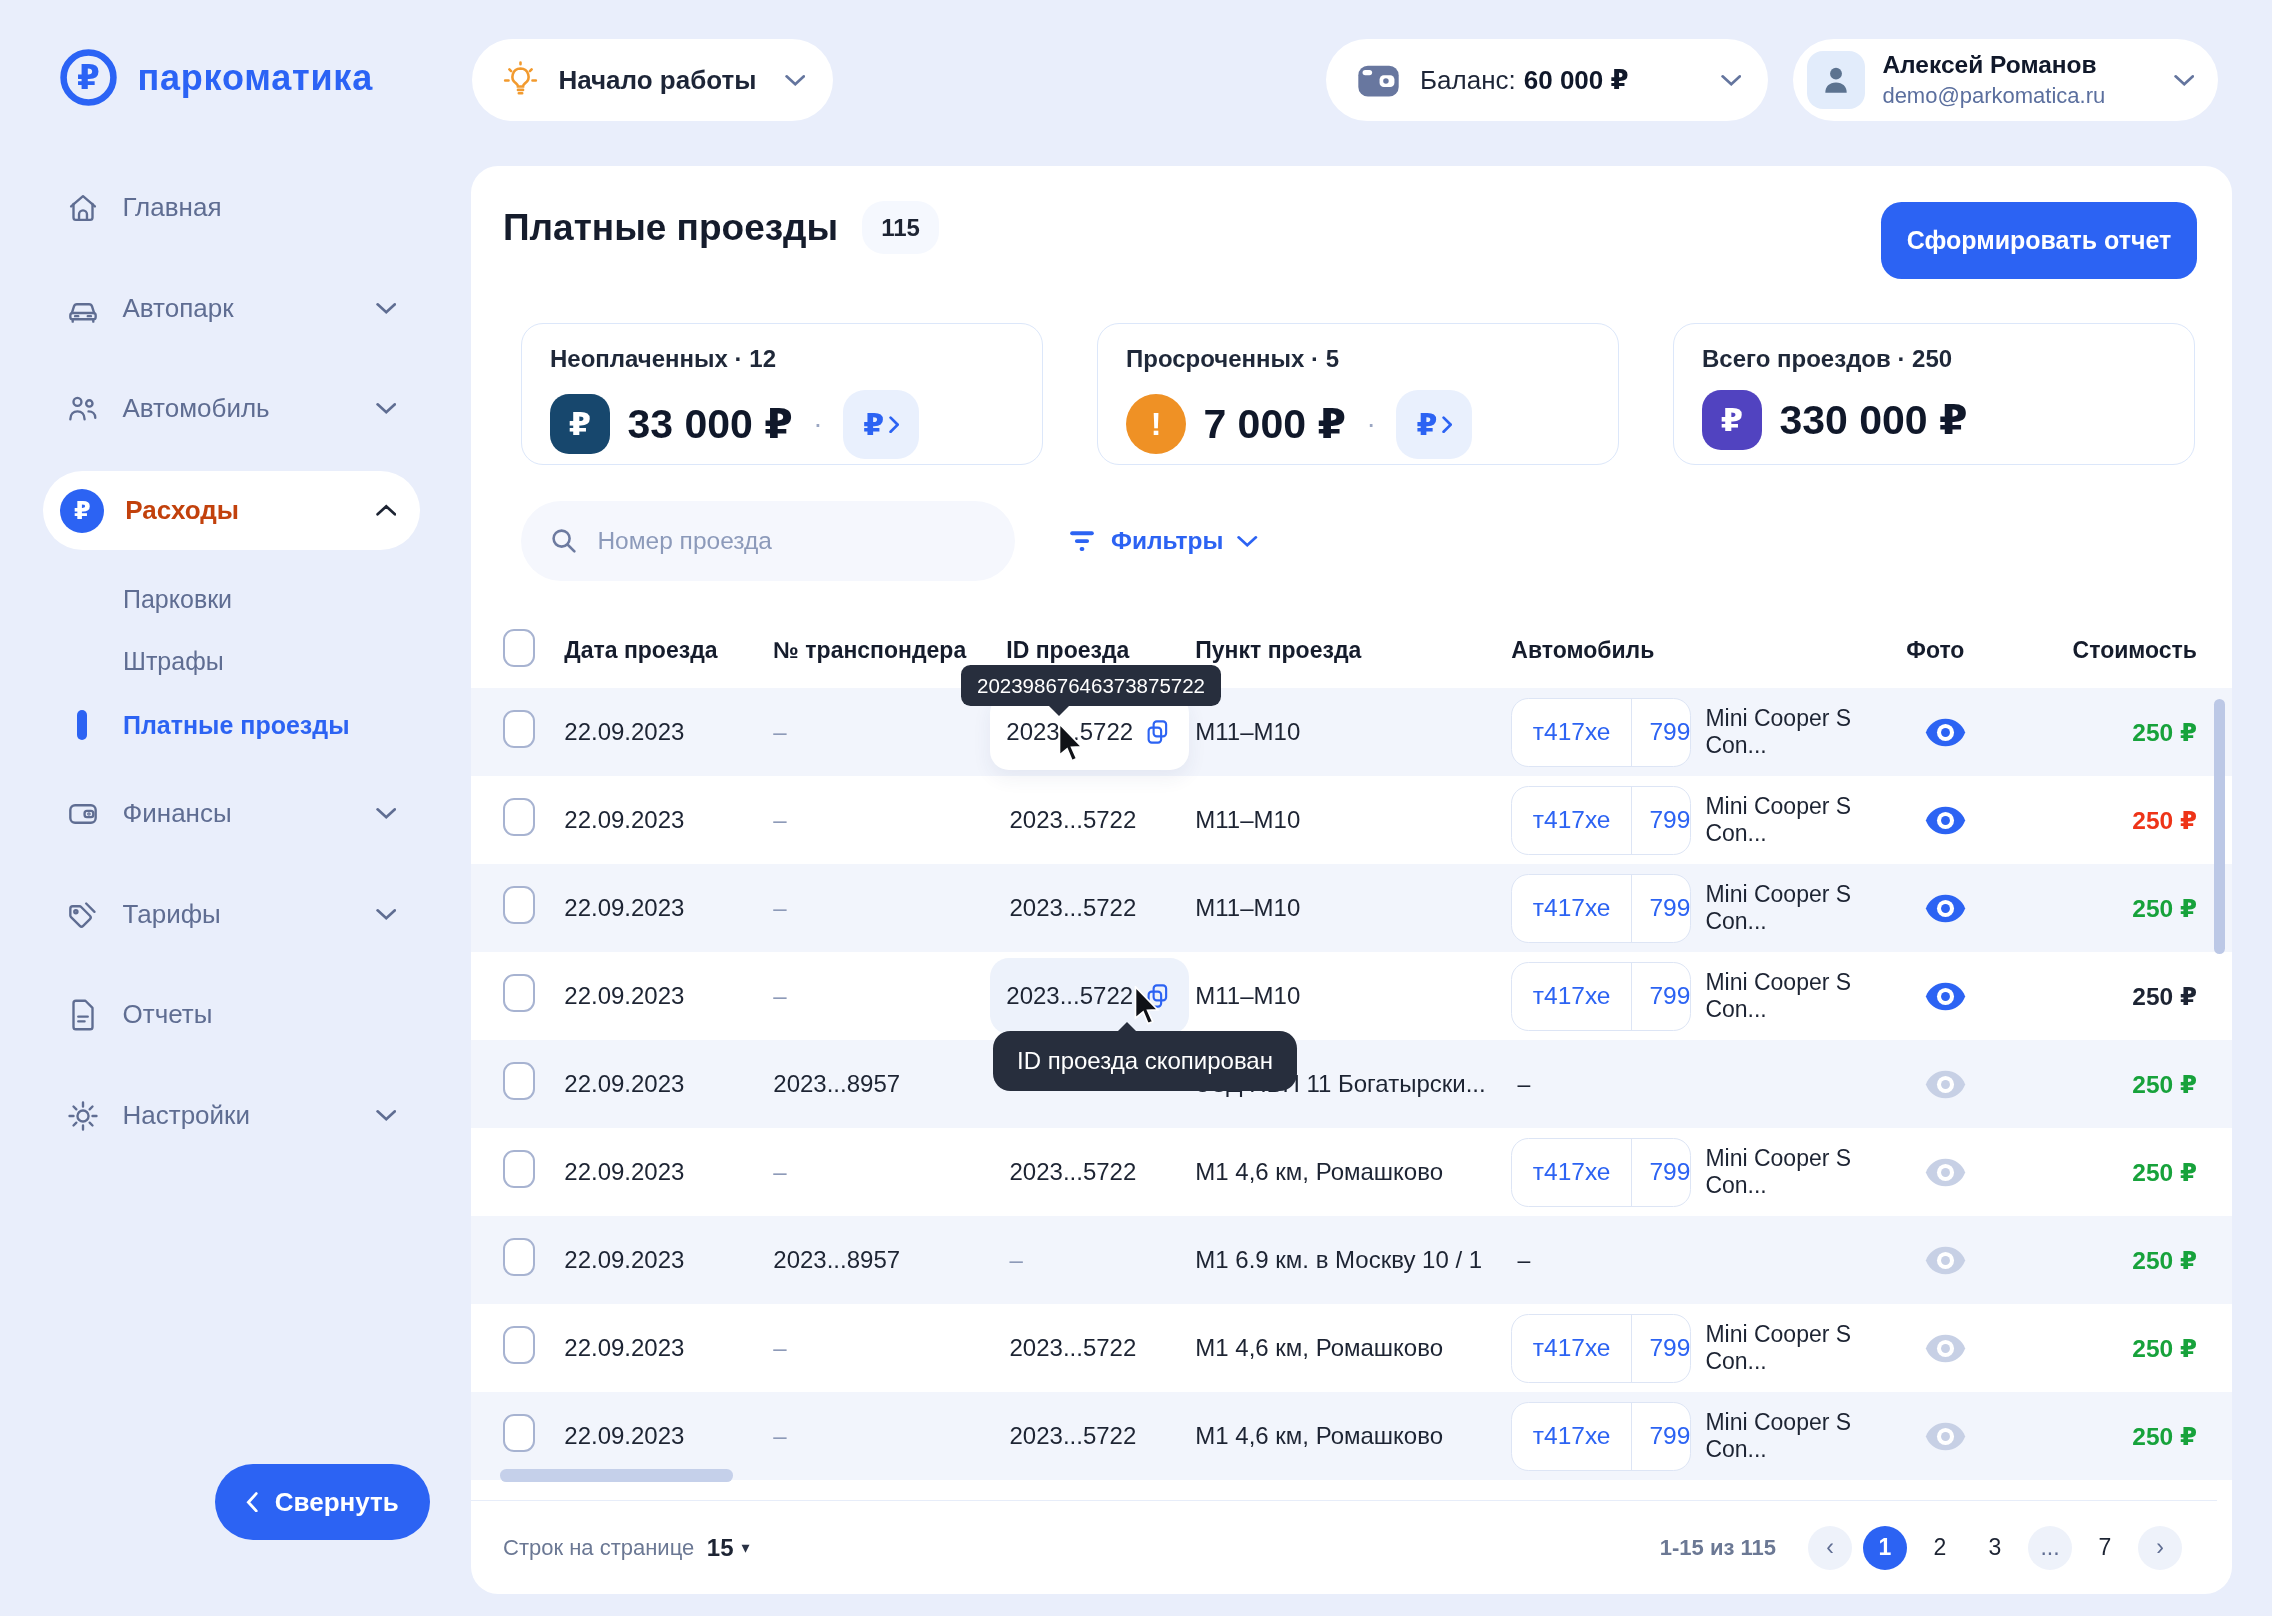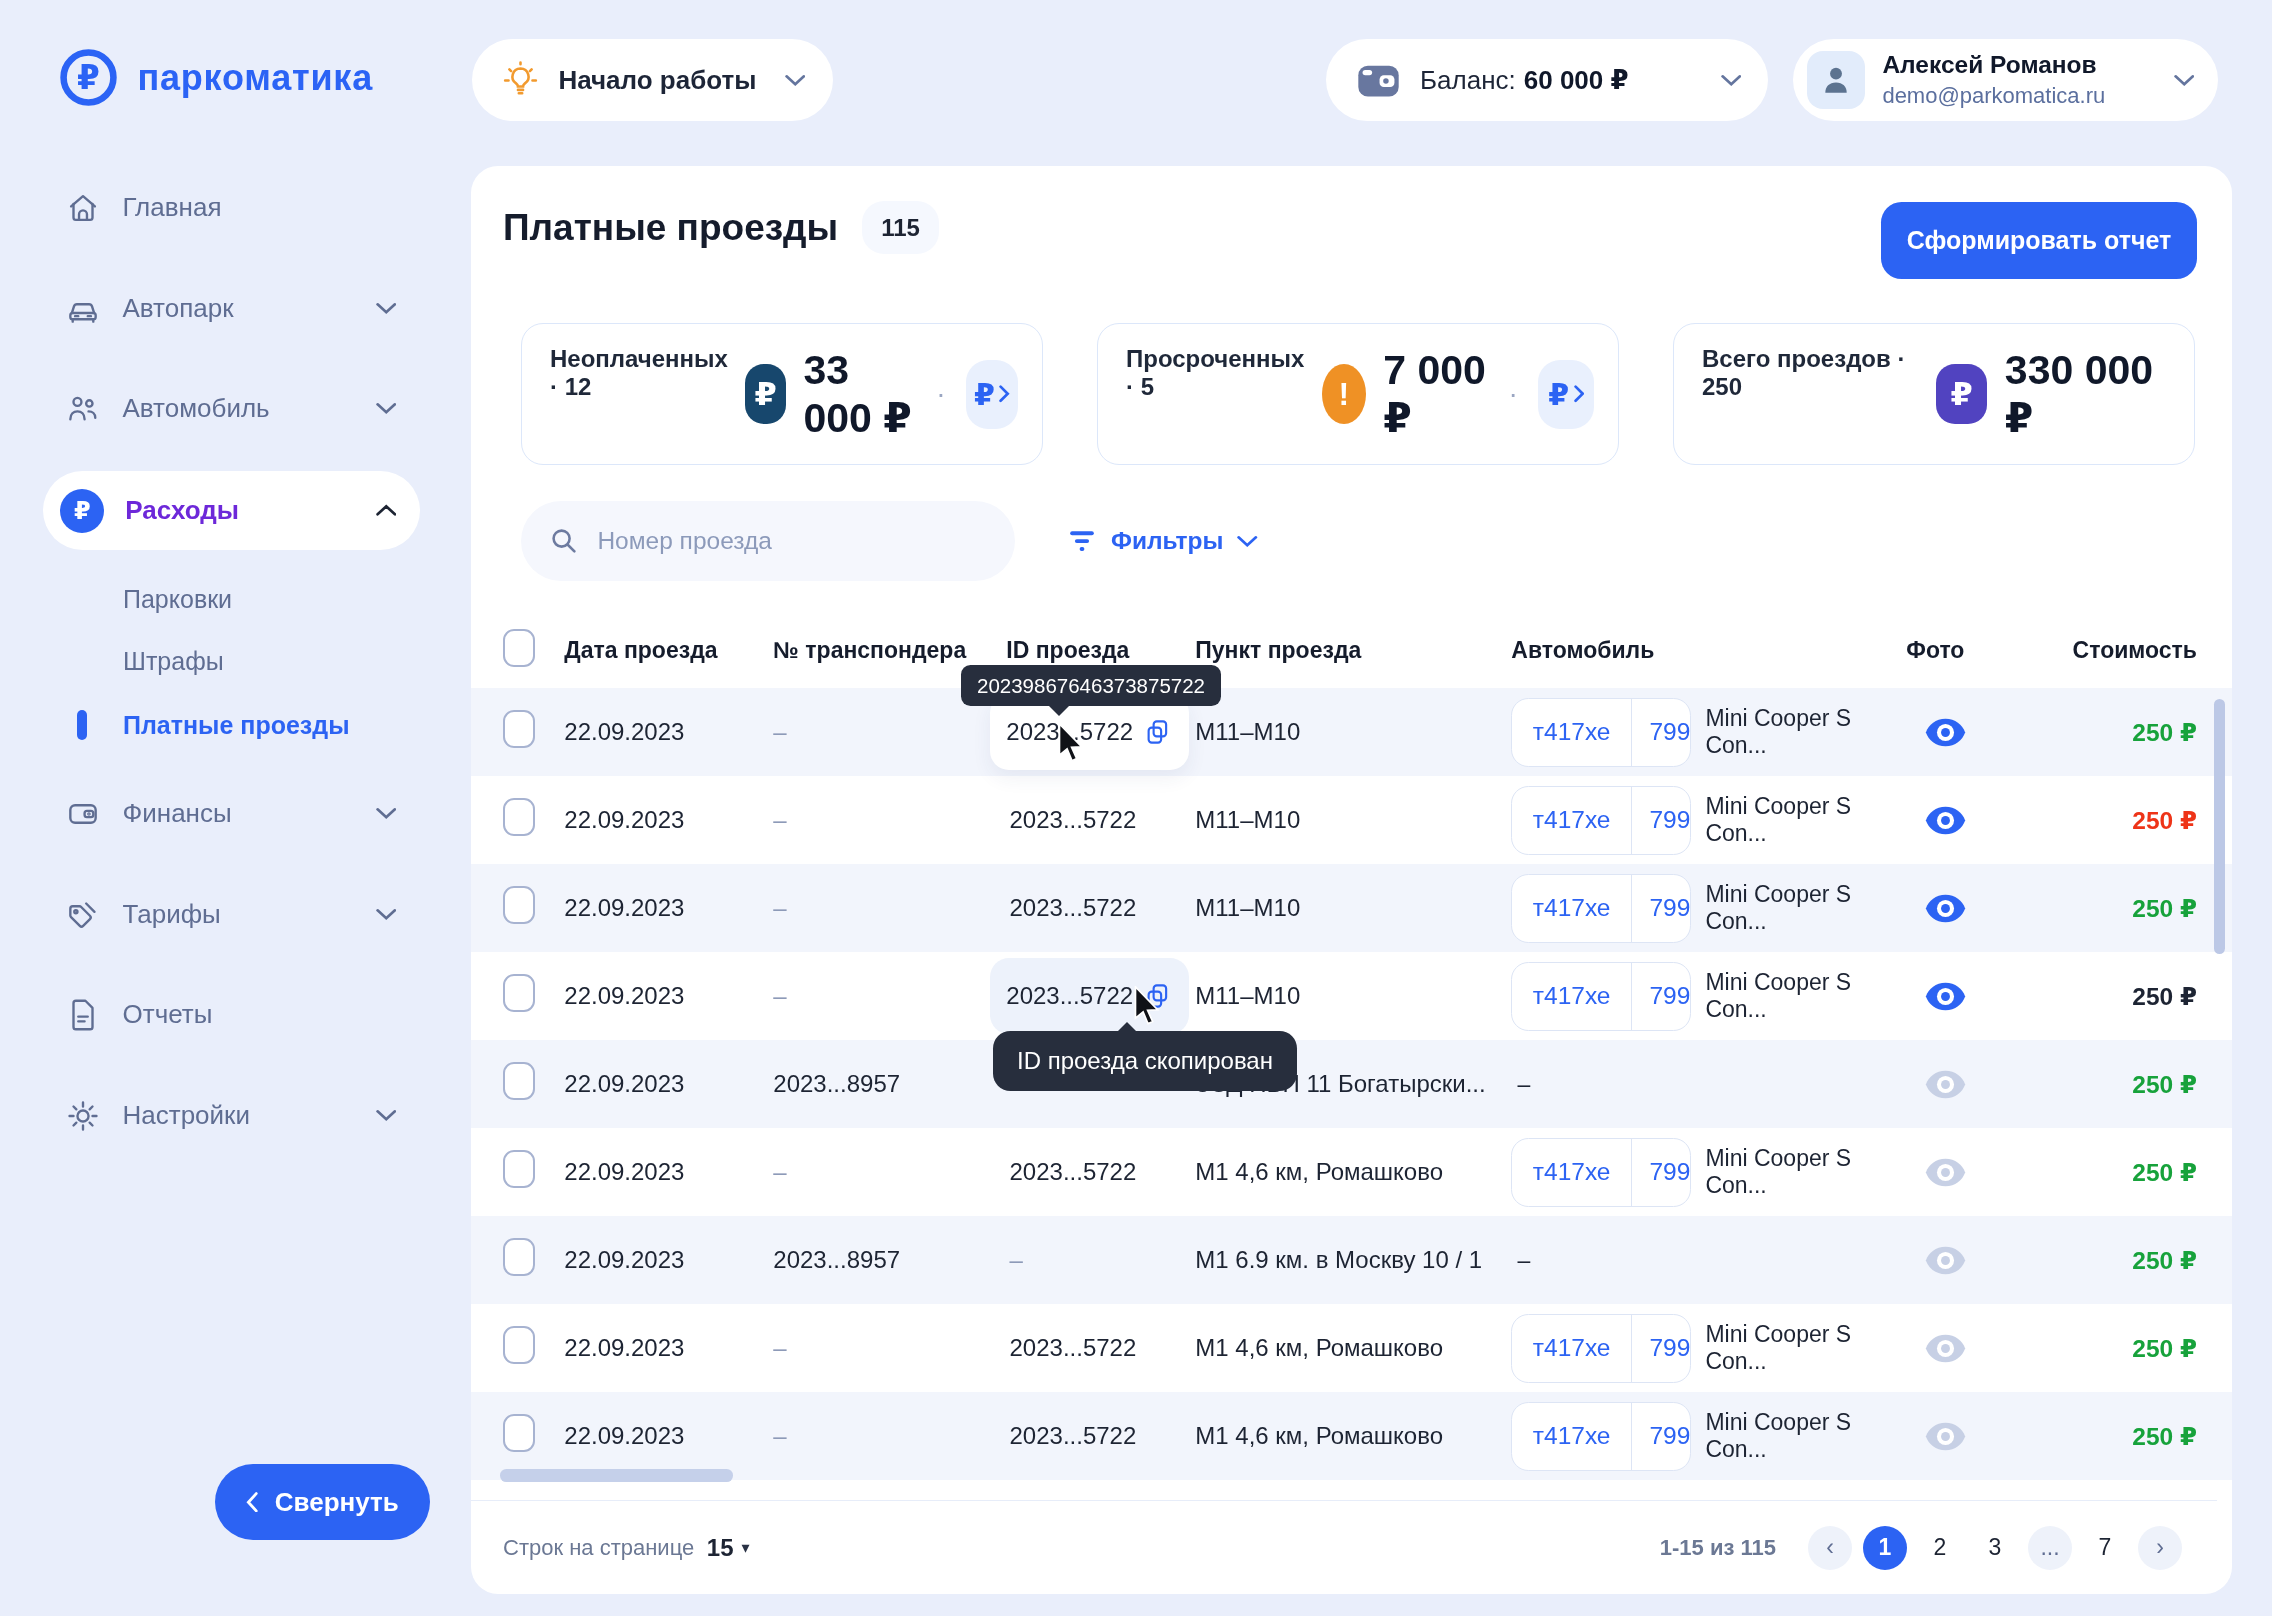--- a/index.html
+++ b/index.html
@@ -37,21 +37,21 @@
   
   .sidebar { position:absolute; left:0; top:0; width:473px; height:1616px;text-decoration:underline; }
   .side-item {
     position:absolute; left:43px; width:377px; height:79px;
     display:flex; align-items:center; padding:0 24px 0 20.5px; cursor:pointer;
   }
   .side-item .ico { width:38px; height:38px; flex:0 0 38px; }
   .side-item .lbl { font-size:26px; color:#5f6d92; margin-left:21px; }
   .side-item .chev { margin-left:auto; }
   .side-item.parent-active { background:#fff; border-radius:47px; }
-  .side-item.parent-active .lbl { color:#6d28d9; font-weight:700; }
+  .side-item.parent-active .lbl { color:#c2410c; font-weight:700; }
   .icon-circle { width:44px; height:44px; border-radius:50%; background:#2c63f3; color:#fff;
     font-size:24px; font-weight:800; display:flex; align-items:center; justify-content:center; flex:0 0 44px; margin-left:-3.2px; }
   .side-sub { position:absolute; left:43px; width:377px; height:60px; display:flex; align-items:center; padding-left:80px; cursor:pointer; }
   .side-sub .lbl { font-size:25px; color:#5f6d92; }
   .side-sub.active .lbl { color:#2c63f3; font-weight:700; }
   .sub-indicator { position:absolute; left:34px; top:50%; transform:translateY(-50%);
     width:10.3px; height:30px; border-radius:5.5px; background:#2c63f3; }
   .collapse-btn {
     position:absolute; left:215px; top:1464px; width:215px; height:76px; border-radius:38px;
     background:#2c63f3; color:#fff; font-size:26px; font-weight:600;
@@ -62,21 +62,21 @@
   .main-card { position:absolute; left:471px; top:166px; width:1761px; height:1428px;
     background:#fff; border-radius:27px; }
   .title-row { position:absolute; left:32px; top:35px; display:flex; align-items:center; gap:24px; }
   .page-title { font-size:37px; font-weight:800; color:#151c2c; }
   .count-badge { background:#f5f8fe; border-radius:22px; padding:12.6px 19px; font-size:24px; font-weight:700; color:#1d2433; }
   .report-btn { position:absolute; right:35px; top:36px; width:316px; height:77px; border-radius:20.5px;
     background:#2c63f3; color:#fff; font-size:25px; font-weight:600; }
 
   .stats { position:absolute; left:50px; top:157px; display:flex; gap:54px; }
   .stat-card { width:522px; height:142px; border:1.6px solid #dce7fa; border-radius:22px;
-    padding:20.5px 28px; display:flex; gap:17.4px; }
+    padding:20.5px 28px; display:flex; flex-direction:column; gap:17.4px; }
   .stat-label { font-size:24px; font-weight:600; color:#1f2839; }
   .stat-row { display:flex; align-items:center; gap:17.4px; }
   .stat-ico { width:60px; height:60px; display:flex; align-items:center; justify-content:center;
     color:#fff; font-size:32px; font-weight:800; }
   .stat-ico.navy { background:#17476d; border-radius:19px; }
   .stat-ico.orange { background:#ef9125; border-radius:50%; }
   .stat-ico.indigo { background:#5143c0; border-radius:19px; }
   .stat-value { font-size:41px; font-weight:800; color:#10182a; }
   .stat-dot { font-size:28px; color:#9aa6c2; margin:0 3.2px; }
   .pay-chip { width:76px; height:69px; border-radius:22px; background:#e9f0fd;

